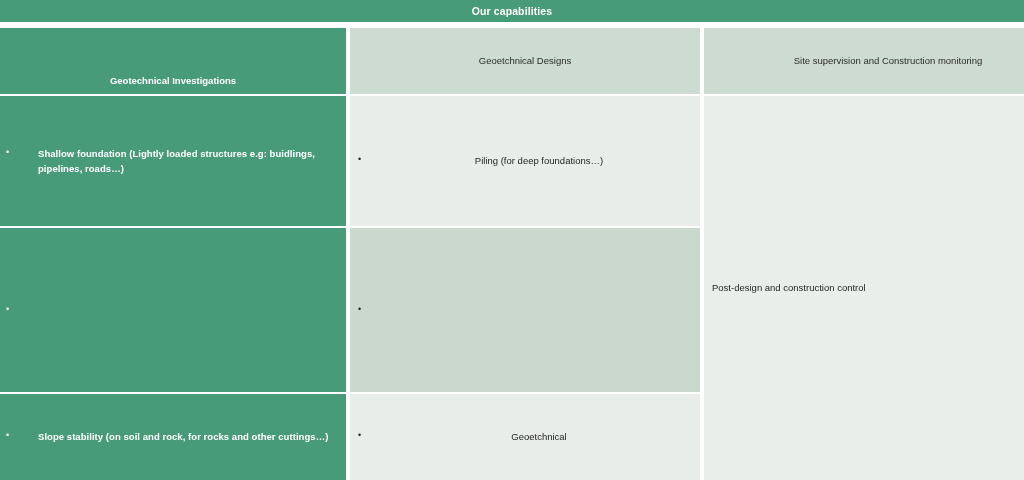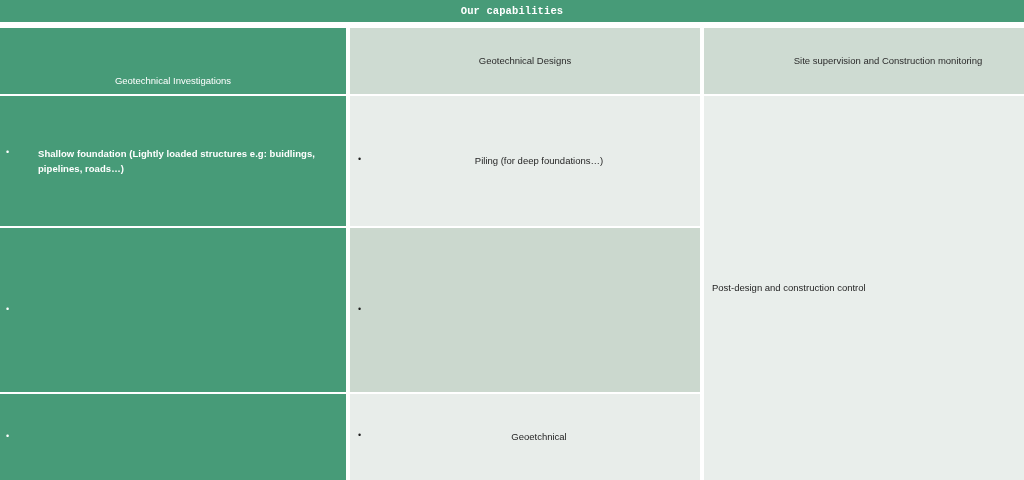--- a/index.html
+++ b/index.html
@@ -30,21 +30,20 @@
     background: #479b78;
     display: flex;
     align-items: center;
     justify-content: center;
   }
   .title-bar .title-text {
     color: #ffffff;
     font-size: 10.5px;
     font-weight: bold;
     letter-spacing: 0.1px;
-    font-family: Liberation Mono, monospace;
   }
 
   
   .table {
     position: absolute;
     left: 0;
     top: 28px;
     width: 1024px;
     height: 452px;
   }
@@ -81,21 +80,21 @@
     justify-content: center;
     text-align: center;
     padding: 0 14px;
   }
   .head-cell .head-label {
     font-size: 9.5px;
     line-height: 1.35;
   }
   .head-cell.on-green .head-label {
     color: #ffffff;
-    font-weight: normal;
+    font-weight: bold;
     margin-top: 40px;
   }
   .head-cell.on-sage .head-label {
     color: #2b2b2b;
     font-weight: normal;
   }
 
   
   .body-cell {
     display: flex;
@@ -156,21 +155,21 @@
     <span class="title-text">Our capabilities</span>
   </div>
 
   <div class="table">
 
     <div class="cell c1 r-head fill-green head-cell on-green">
       <span class="head-label">Geotechnical Investigations</span>
     </div>
 
     <div class="cell c2 r-head fill-sage head-cell on-sage">
-      <span class="head-label">Geotechnical Designs</span>
+      <span class="head-label">Geoetchnical Designs</span>
     </div>
 
     <div class="cell c3 r-head fill-sage head-cell on-sage">
       <span class="head-label">Site supervision and Construction monitoring</span>
     </div>
 
     <div class="cell c3 r-all fill-paler merged-cell">
       <span class="merged-text">Post-design and construction control</span>
     </div>
 
@@ -196,20 +195,21 @@
 
     <div class="cell c2 r2 fill-sage-soft body-cell">
       <div class="bullet-row">
         <span class="bullet">•</span>
       </div>
     </div>
 
     <div class="cell c1 r3 fill-green body-cell">
       <div class="bullet-row">
         <span class="bullet">•</span>
+        <span class="bullet-text">Slope stability (on soil and rock, for rocks and other cuttings…)</span>
       </div>
     </div>
 
     <div class="cell c2 r3 fill-pale body-cell">
       <div class="bullet-row">
         <span class="bullet">•</span>
         <span class="bullet-text">Geoetchnical</span>
       </div>
     </div>
 

